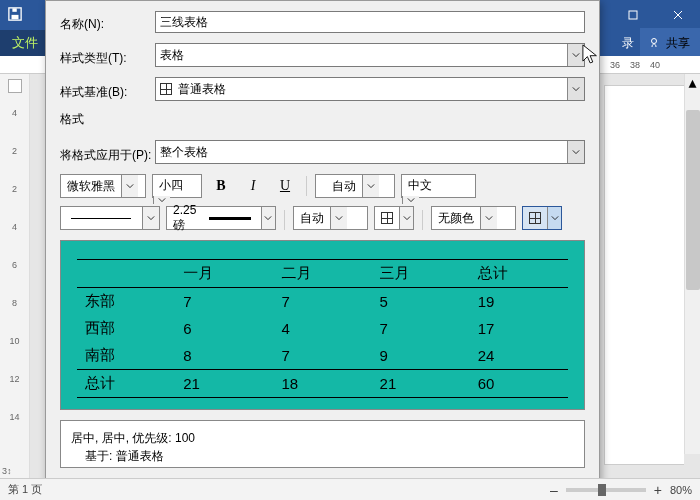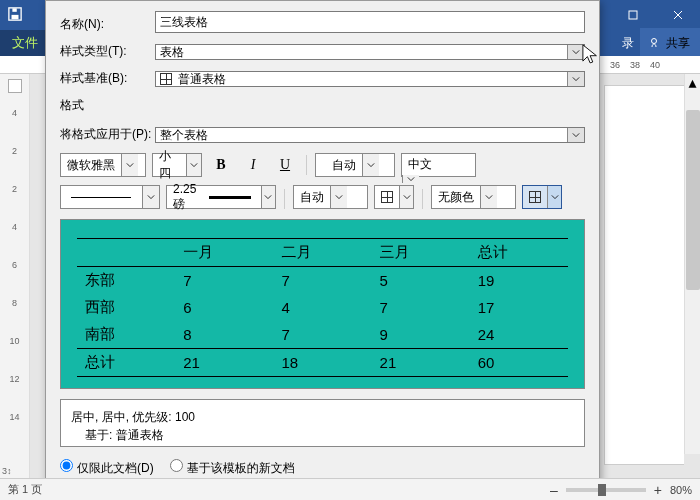--- a/index.html
+++ b/index.html
@@ -24,21 +24,21 @@
 .left-col .v-ruler { flex:1; font-size:9px; color:#666; display:flex; flex-direction:column; align-items:center; gap:28px; padding-top:10px;}
 
 .doc-col { flex:1; background:#e6e6e6; position:relative;}
 .doc-col .page-thumbs { position:absolute; left:2px; top:0; width:18px; display:flex; flex-direction:column; gap:3px;}
 
 .dialog { position:absolute; left:45px; top:0; width:555px; height:500px; background:#f0f0f0; border:1px solid #999; box-shadow: 2px 2px 8px rgba(0,0,0,0.3);}
 .dialog-inner { padding: 10px 14px; font-size: 12px; color:#000;}
 .form-row { display:flex; align-items:flex-end; margin-bottom:10px; }
 .form-row label { width:95px; text-align:left;}
 .text-input { flex:1; border:1px solid #7a7a7a; background:#fff; height:22px; padding:2px 4px; font-size:12px;}
-.combo { flex:1; display:flex; border:1px solid #7a7a7a; background:#fff; height:16px; align-items:center;}
+.combo { flex:1; display:flex; border:1px solid #7a7a7a; background:#fff; height:24px; align-items:center;}
 .combo .combo-text { flex:1; padding:2px 4px; font-size:12px; display:flex; align-items:center; gap:6px;}
 .combo .combo-btn { width:17px; height:100%; background:#e1e1e1; border-left:1px solid #888; display:flex; align-items:center; justify-content:center;}
 .combo .combo-btn svg { width:8px; height:8px;}
 .table-icon { width:12px; height:12px; border:1px solid #333; position:relative;}
 .table-icon::before,.table-icon::after{content:'';position:absolute;background:#333;}
 .table-icon::before{width:100%;height:1px;top:50%;}
 .table-icon::after{height:100%;width:1px;left:50%;}
 
 .section-title { font-size:12px; margin: 4px 0 12px 0;}
 
@@ -235,21 +235,21 @@
 
     <div class="toolbar1">
       <div class="tb-combo" style="width:86px;">
         <div class="txt">微软雅黑</div>
         <div class="dd">
             <svg width="8" height="8" viewBox="0 0 10 10">
               <path d="M1 3l4 4 4-4" fill="none" stroke="#000"></path>
             </svg>
           </div>
       </div>
-      <div class="tb-combo" style="width:50px;">
+      <div class="tb-combo" style="width:50px;flex-direction:column;">
         <div class="txt">小四</div>
         <div class="dd">
             <svg width="8" height="8" viewBox="0 0 10 10">
               <path d="M1 3l4 4 4-4" fill="none" stroke="#000"></path>
             </svg>
           </div>
       </div>
       <div class="fmt-btn bold">B</div>
       <div class="fmt-btn italic">I</div>
       <div class="fmt-btn underline">U</div>

